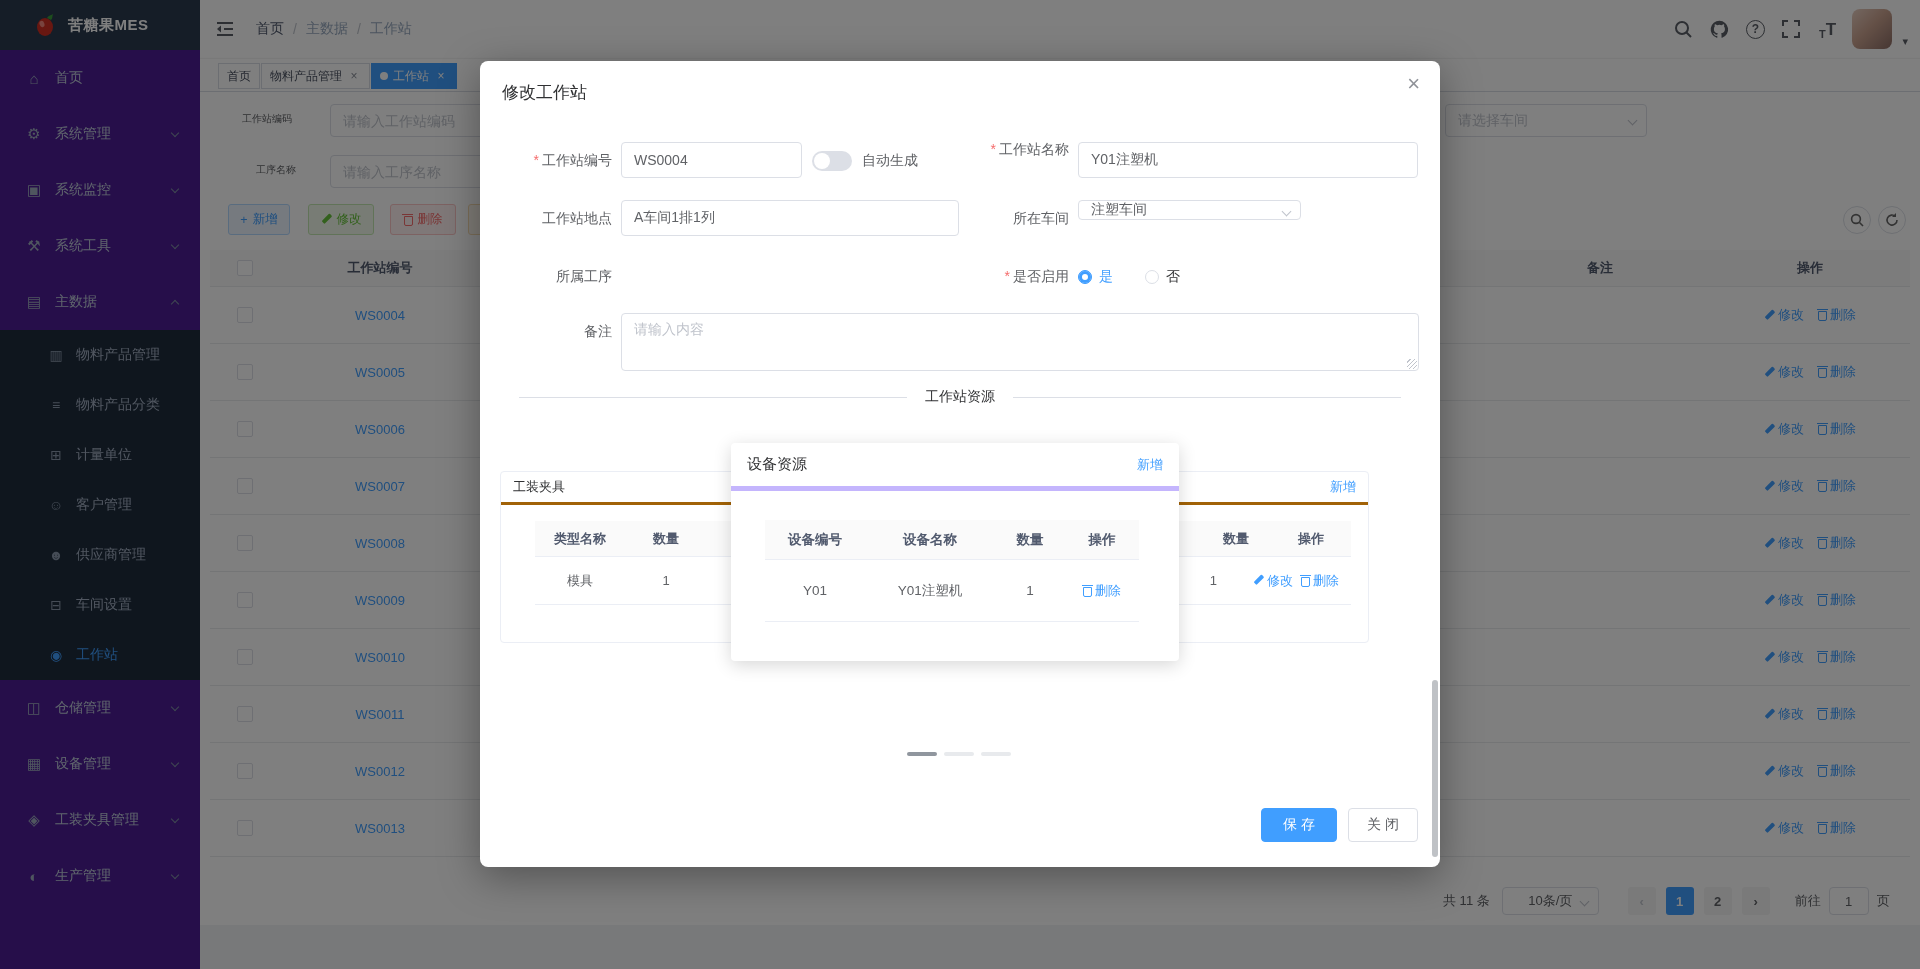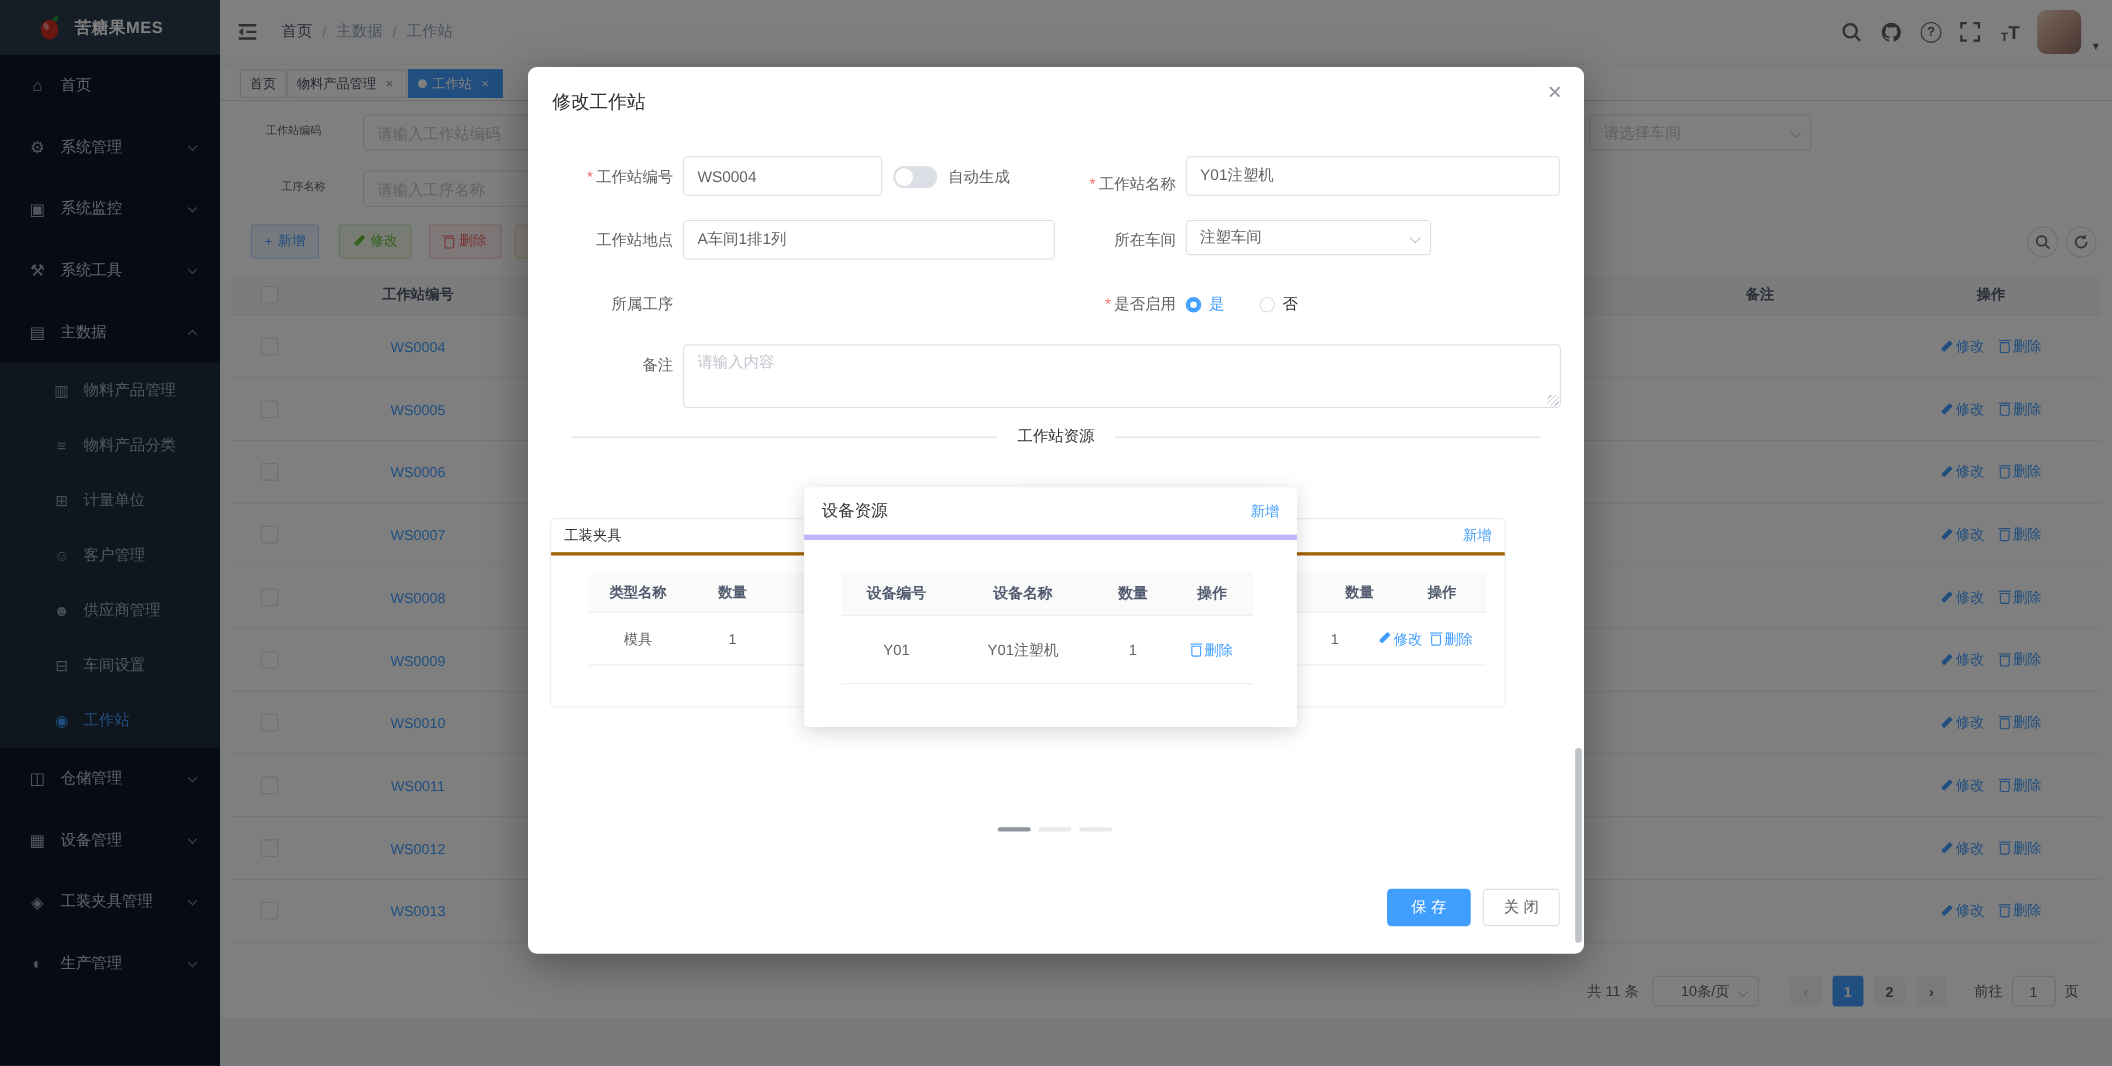--- a/index.html
+++ b/index.html
@@ -1,21 +1,21 @@
 <!DOCTYPE html>
 <html><head>
 <meta charset="utf-8">
 <style>
 *{margin:0;padding:0;box-sizing:border-box}
 html,body{width:1920px;height:969px;overflow:hidden}
 body{font-family:"Liberation Sans","DejaVu Sans",sans-serif;background:#333}
 #app{position:relative;width:1920px;height:969px;background:#f0f2f5;overflow:hidden;font-size:14px;color:#303133}
 
 
-.sidebar{position:absolute;left:0;top:0;width:200px;height:100%;background:#0f172a;z-index:2}
+.sidebar{position:absolute;left:0;top:0;width:200px;height:100%;background:#4c1d95;z-index:2}
 .logo{height:50px;display:flex;align-items:center;padding-left:34px;background:#2b3a4f}
 .logo-icon{width:24px;height:24px;margin-right:10px;flex:0 0 auto}
 .logo-name{color:#fff;font-weight:bold;font-size:15px;letter-spacing:.5px}
 .mitem{height:56px;display:flex;align-items:center;padding:0 18px 0 25px;color:#bfcbd9;font-size:14px;position:relative;cursor:pointer}
 .micon{width:18px;margin-right:12px;color:#9fadbf;font-size:15px;text-align:center;flex:0 0 auto}
 .mlabel{flex:1;white-space:nowrap;overflow:hidden}
 .chev{position:absolute;right:22px;width:6px;height:6px;border-right:1.5px solid #7f8fa4;border-bottom:1.5px solid #7f8fa4;transform:rotate(45deg);margin-top:-2px}
 .chev.up{transform:rotate(-135deg);margin-top:3px}
 .submenu{background:#1f2d3d}
 .sitem{height:50px;display:flex;align-items:center;padding-left:48px;color:#a2aec2;font-size:14px;cursor:pointer}
@@ -91,21 +91,21 @@
 .goto input{width:40px;height:28px;border:1px solid #dcdfe6;border-radius:4px;text-align:center;font-size:13px;color:#606266;outline:none}
 
 
 .mask{position:absolute;left:0;top:0;width:1920px;height:969px;background:rgba(0,0,0,.5);z-index:50}
 .dialog{position:absolute;left:480px;top:61px;width:960px;height:806px;background:#fff;border-radius:8px;box-shadow:0 10px 40px rgba(0,0,0,.35);z-index:60}
 .dlg-title{position:absolute;left:22px;top:20px;font-size:17px;color:#303133}
 .dlg-close{position:absolute;right:20px;top:12px;font-size:22px;color:#909399;cursor:pointer;line-height:1}
 .req{color:#f56c6c;margin-right:3px}
 .dlabel{position:absolute;text-align:right;color:#606266;font-size:14px;line-height:36px}
 .d-input{border:1px solid #dcdfe6;border-radius:4px;height:36px;position:absolute;font-size:14px;color:#606266;padding:0 12px;outline:none;font-family:inherit}
-.d-select{position:absolute;height:32px;border:1px solid #dcdfe6;border-radius:4px;display:flex;align-items:center;padding:0 12px;color:#606266;cursor:pointer}
+.d-select{position:absolute;height:20px;border:1px solid #dcdfe6;border-radius:4px;display:flex;align-items:center;padding:0 12px;color:#606266;cursor:pointer}
 .switch{position:absolute;width:40px;height:20px;border-radius:10px;background:#dcdfe6;cursor:pointer}
 .switch::after{content:"";position:absolute;left:2px;top:2px;width:16px;height:16px;border-radius:50%;background:#fff}
 .radio{display:inline-flex;align-items:center;gap:7px;cursor:pointer;font-size:14px}
 .rdot{width:14px;height:14px;border-radius:50%;border:1px solid #dcdfe6;background:#fff;display:inline-block}
 .radio.checked .rdot{background:#409eff;border-color:#409eff;box-shadow:inset 0 0 0 3px #409eff,inset 0 0 0 7px #fff;position:relative}
 .radio.checked .rdot::after{content:"";position:absolute;left:4px;top:4px;width:4px;height:4px;border-radius:50%;background:#fff}
 .radio.checked{color:#409eff}
 .radio .rlabel{color:inherit}
 .d-textarea{position:absolute;border:1px solid #dcdfe6;border-radius:4px;font-size:14px;color:#606266;padding:7px 12px;resize:none;outline:none;font-family:Liberation Sans, sans-serif}
 .d-textarea::placeholder{color:#c0c4cc}
@@ -540,21 +540,21 @@
   <div class="mask"></div>
 
   <div class="dialog">
     <div class="dlg-title">修改工作站</div>
     <span class="dlg-close">×</span>
 
     <div class="dlabel" style="left:0;top:81px;width:132px"><span class="req">*</span><span>工作站编号</span></div>
     <input class="d-input" style="left: 141px; top: 81px; width: 181px;" value="WS0004">
     <span class="switch" style="left:332px;top:90px"></span>
     <span class="dlabel" style="left:382px;top:81px;width:70px;text-align:left">自动生成</span>
-    <div class="dlabel" style="left:389px;top:88px;width:200px"><span class="req">*</span><span>工作站名称</span></div>
+    <div class="dlabel" style="left:389px;top:70px;width:200px"><span class="req">*</span><span>工作站名称</span></div>
     <input class="d-input" style="left: 598px; top: 81px; width: 340px;" value="Y01注塑机">
 
     <div class="dlabel" style="left:0;top:139px;width:132px">工作站地点</div>
     <input class="d-input" style="left: 141px; top: 139px; width: 338px;" value="A车间1排1列">
     <div class="dlabel" style="left:389px;top:139px;width:200px">所在车间</div>
     <div class="d-select" style="left:598px;top:139px;width:223px">
       <span>注塑车间</span>
       <span class="sel-chev"></span>
     </div>
 

